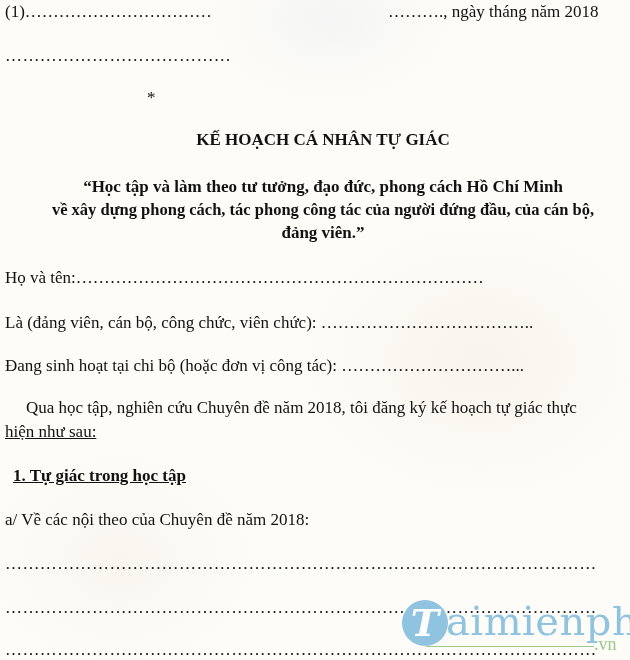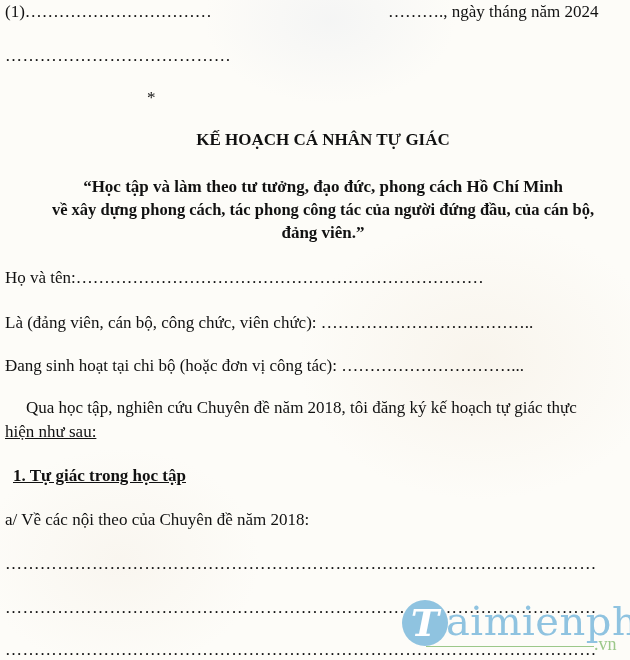--- a/index.html
+++ b/index.html
@@ -39,21 +39,21 @@
       position: absolute; left: 196px; top: 36px; font-size: 18px; color: #9cc88a;
       font-family: Liberation Serif, serif;
     }
   </style>
 </head>
 <body>
 
 <div class="bg-pattern"></div>
 
 <div class="line" style="top:2px;">(1)……………………………</div>
-<div class="line" style="top:2px; left:388px;">………., ngày tháng năm 2024</div>
+<div class="line" style="top:2px; left:388px;">………., ngày tháng năm 2018</div>
 <div class="line dots" style="top:46px;">…………………………………</div>
 <div class="line" style="top:88px; left:147px;">*</div>
 
 <div class="line center bold" style="top:130px;">KẾ HOẠCH CÁ NHÂN TỰ GIÁC</div>
 <div class="line center bold" style="top:177px;">“Học tập và làm theo tư tưởng, đạo đức, phong cách Hồ Chí Minh</div>
 <div class="line center bold" style="top:200px; font-size:16.5px;">về xây dựng phong cách, tác phong công tác của người đứng đầu, của cán bộ,</div>
 <div class="line center bold" style="top:223px;">đảng viên.”</div>
 
 <div class="line" style="top:268px;">
   <span>Họ và tên:</span><span>………………………………………………………………</span>

